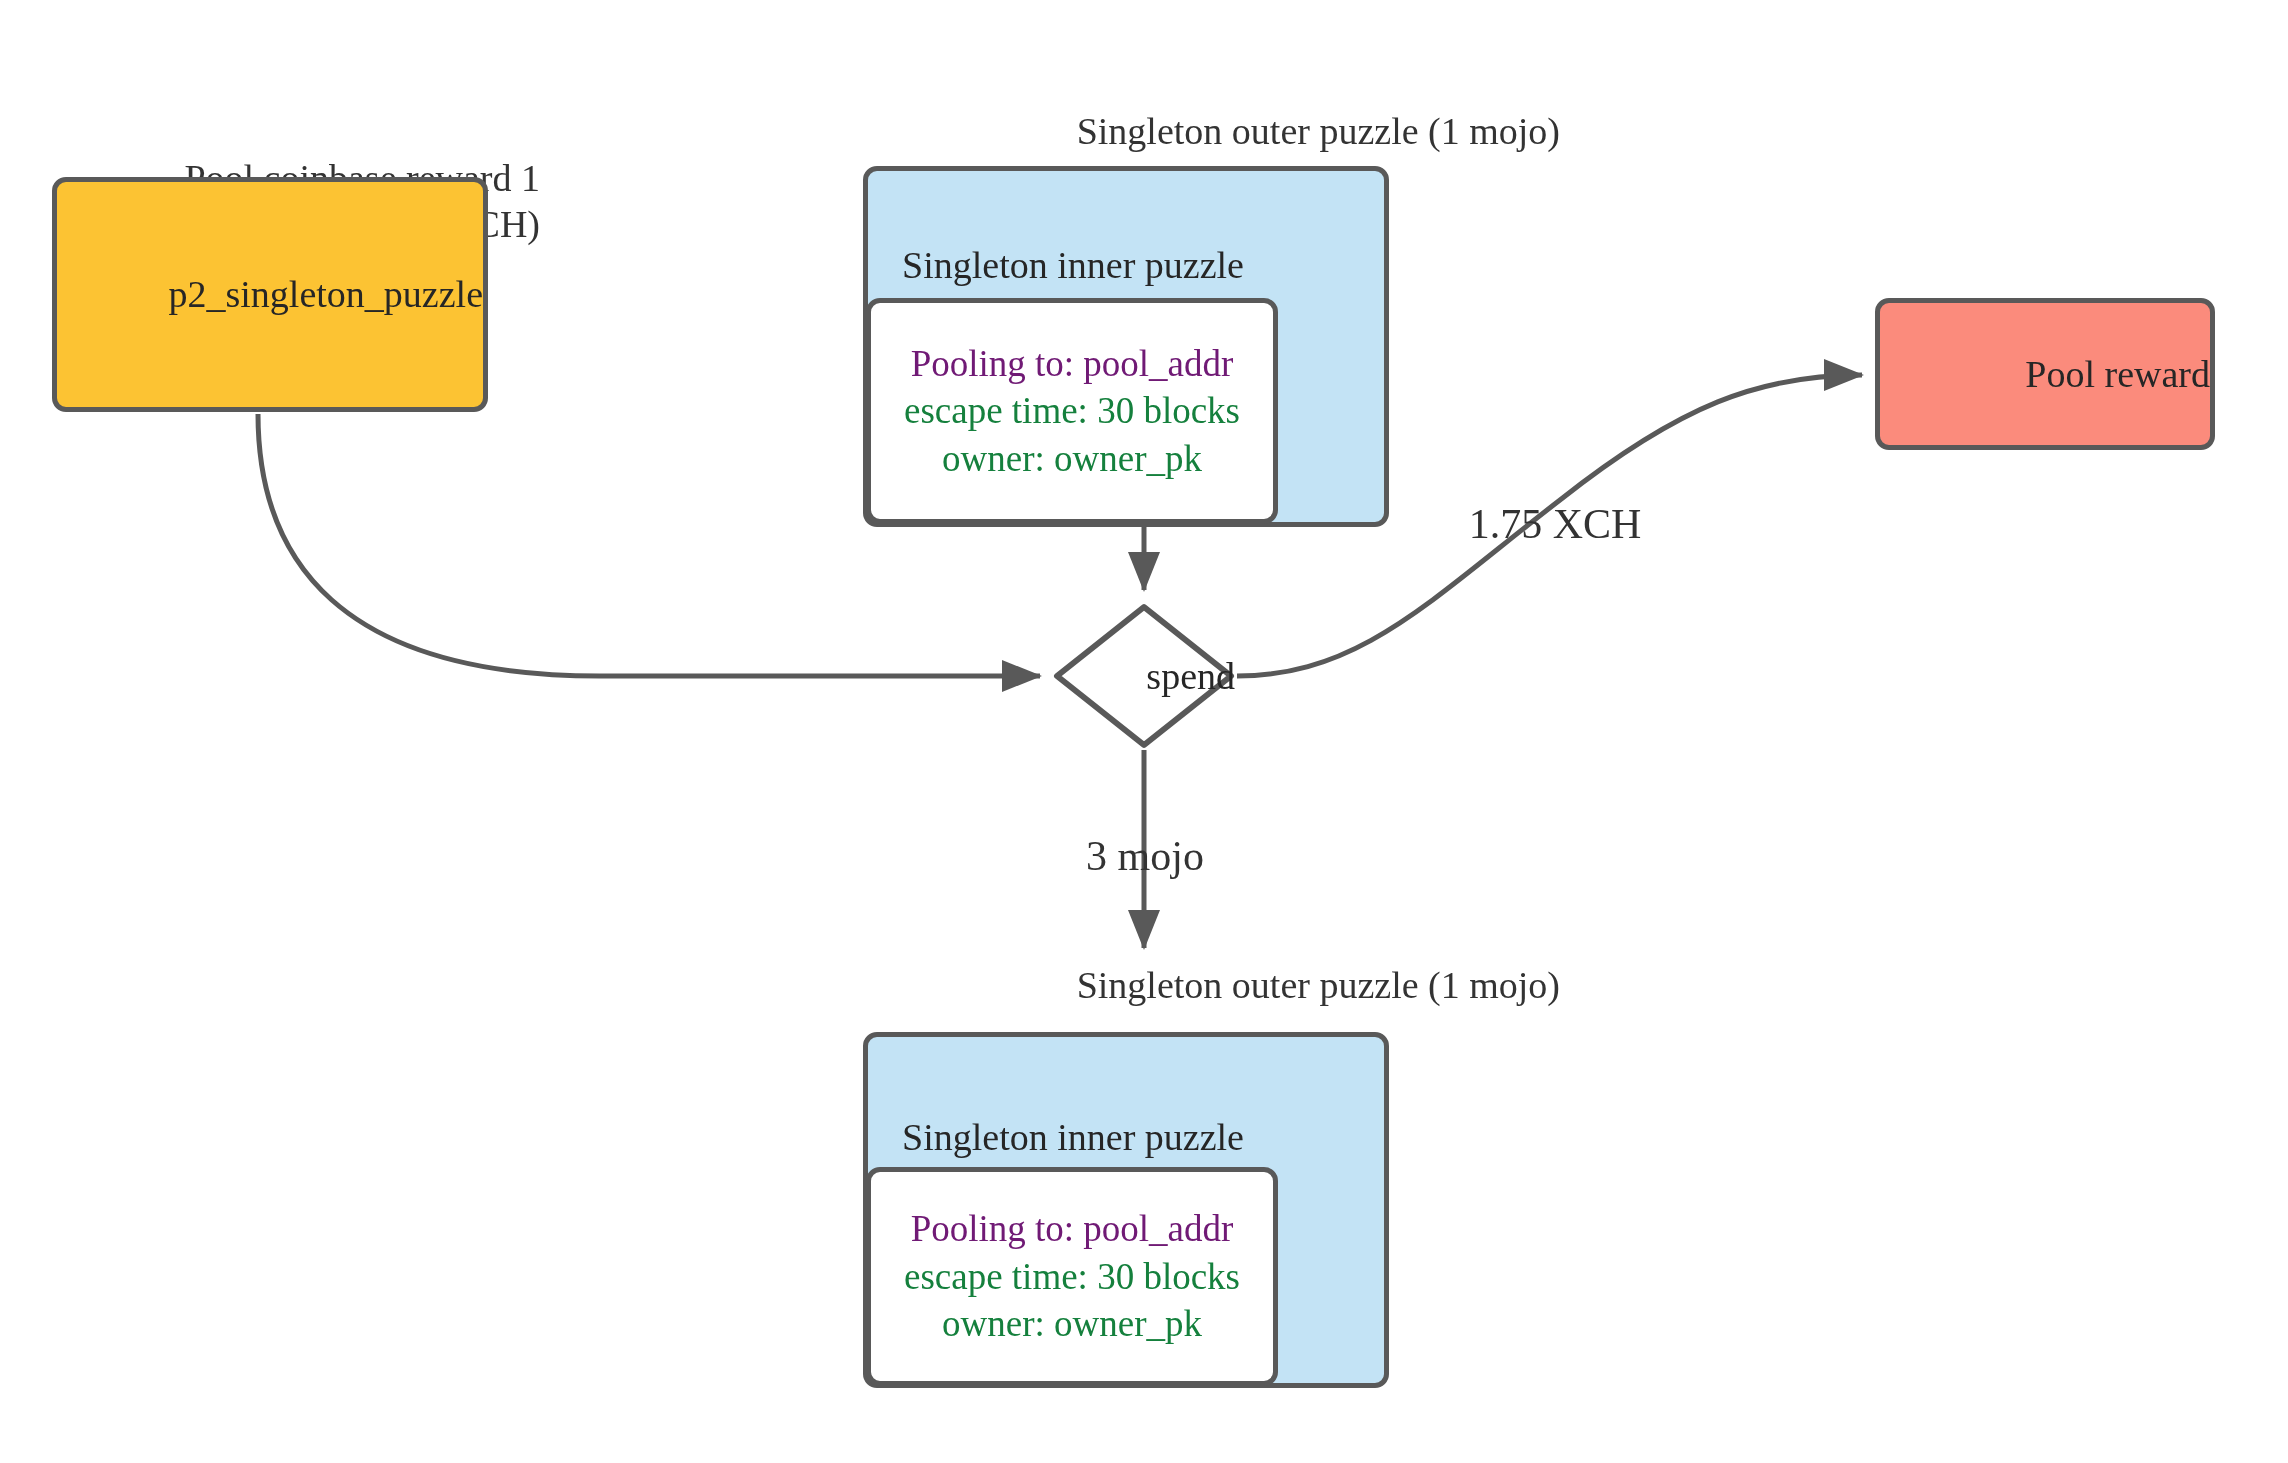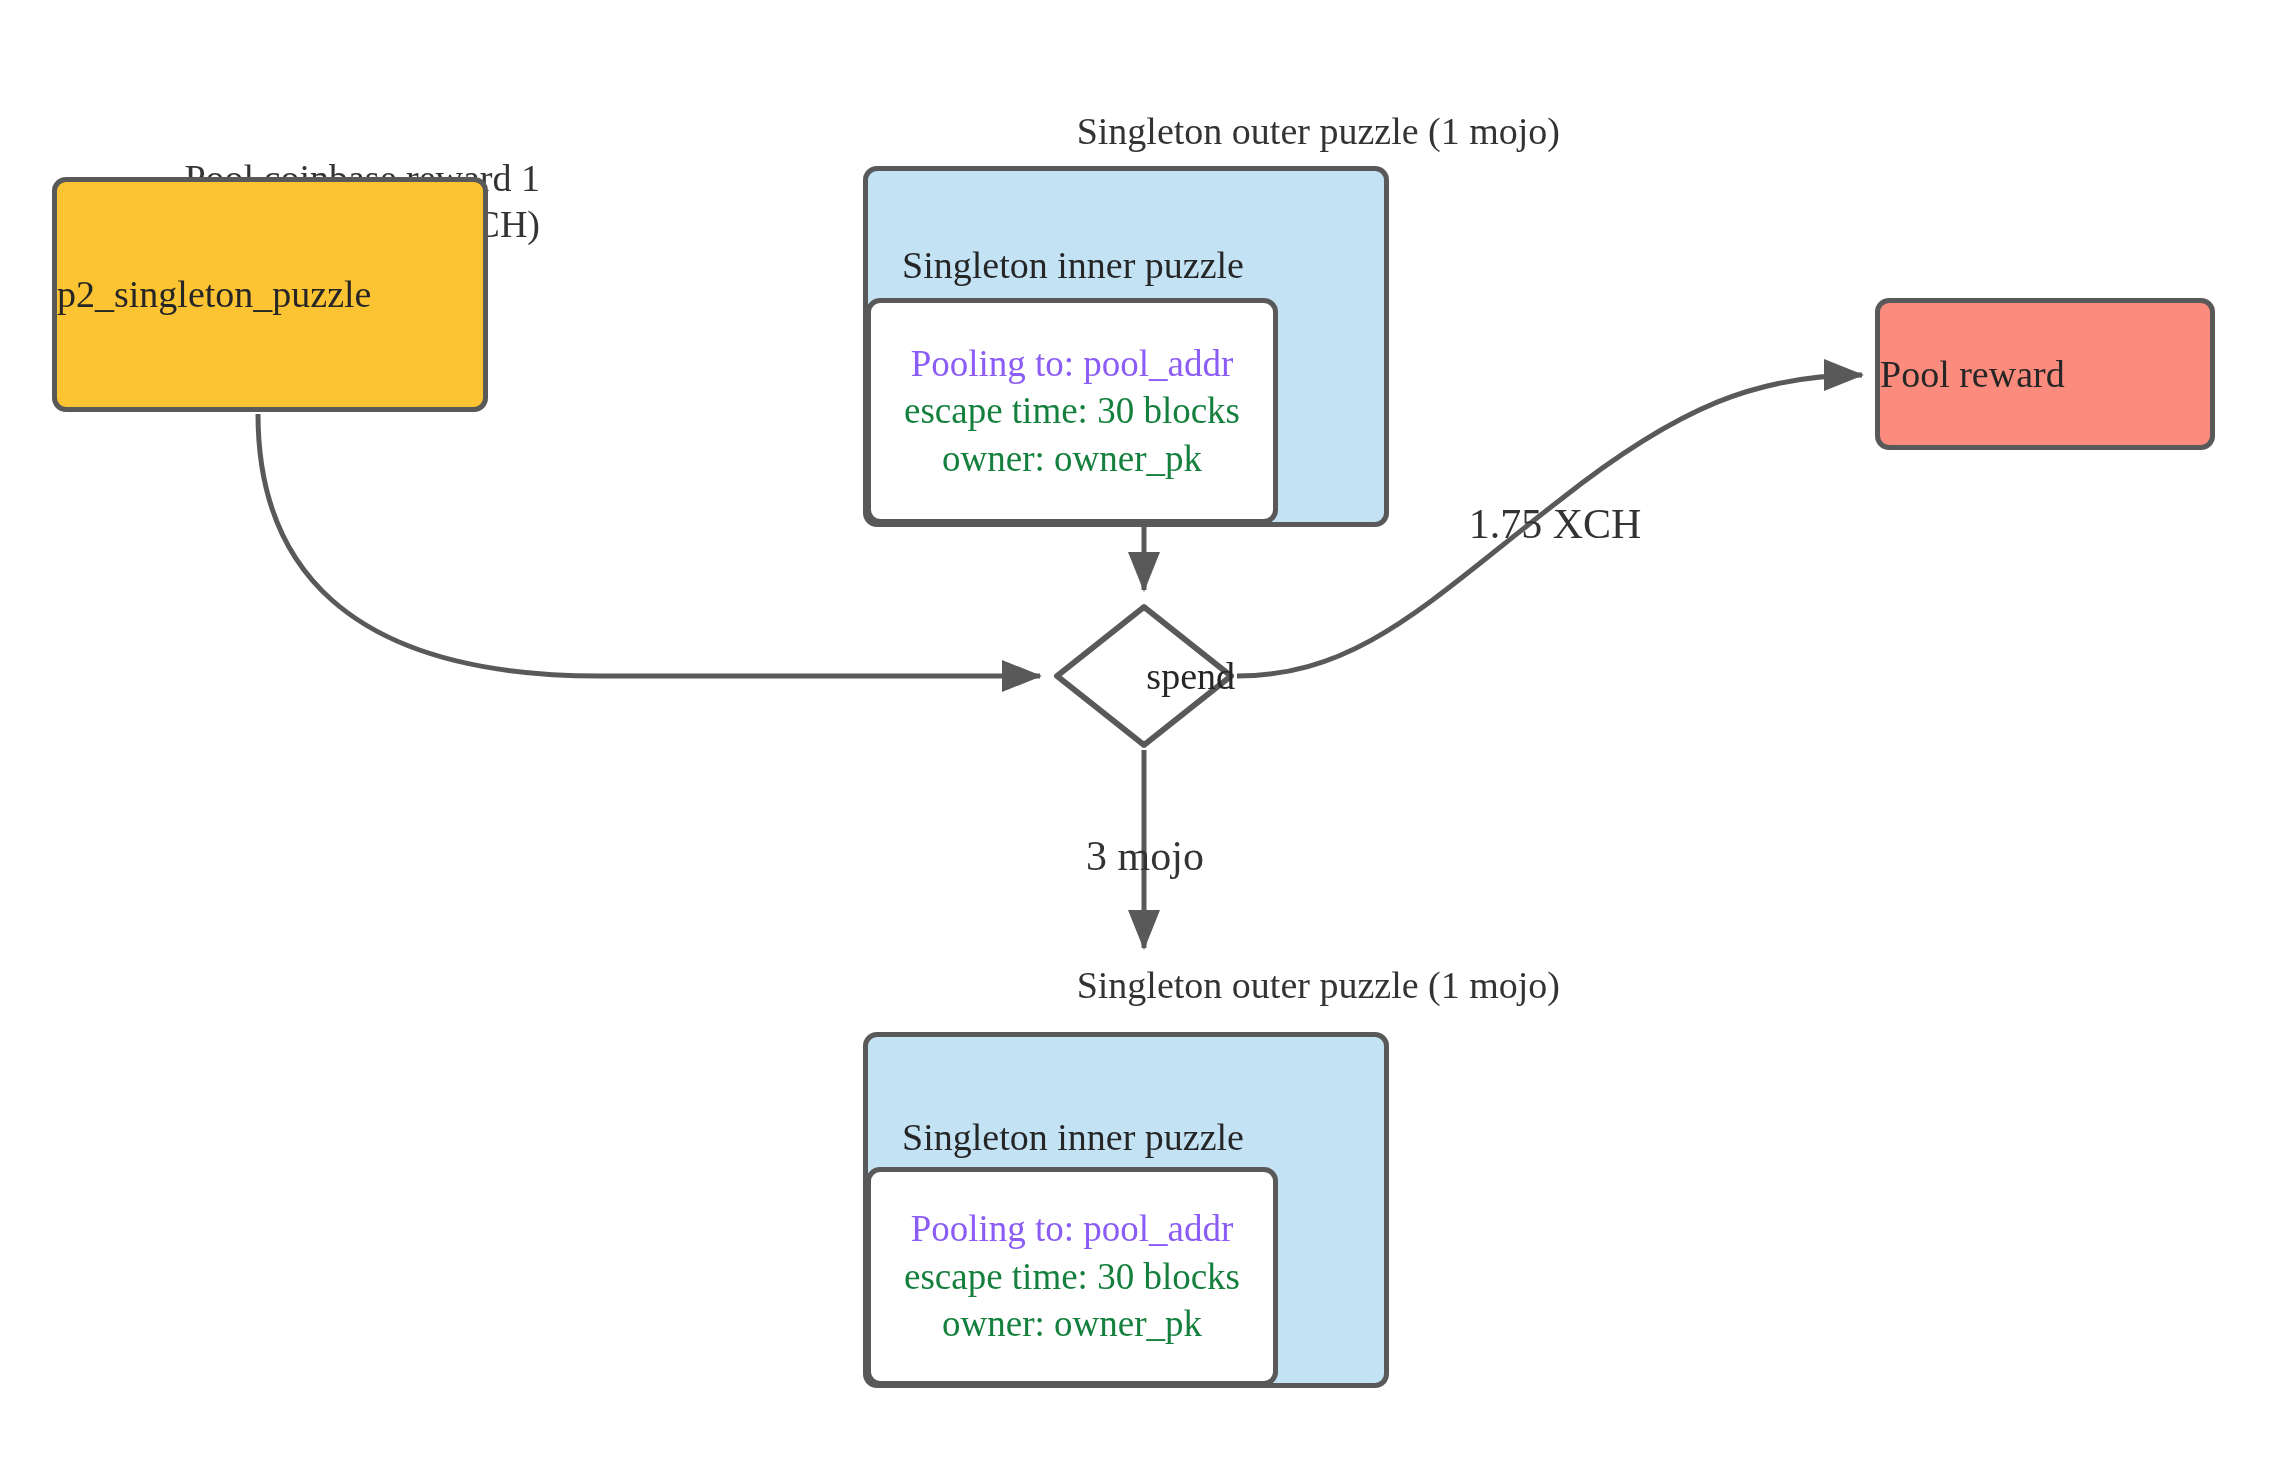--- a/index.html
+++ b/index.html
@@ -30,21 +30,21 @@
   }
 
   
   .node {
     position: absolute;
     box-sizing: border-box;
     border: 5px solid #595959;
     border-radius: 14px;
     display: flex;
     align-items: center;
-    justify-content: flex-start;
+    justify-content: flex-end;
     text-align: center;
   }
   .node-label {
     font-size: 38px;
     line-height: 1.18;
     color: #262626;
     white-space: nowrap;
   }
 
   
@@ -107,21 +107,21 @@
     flex-direction: column;
     justify-content: center;
   }
   .inner-lines {
     font-size: 37px;
     line-height: 1.28;
     text-align: center;
     color: #15803d;
     white-space: nowrap;
   }
-  .pooling-line { color: #8b5cf6; }
+  .pooling-line { color: #701a75; }
 
   
   #outer-bottom {
     left: 863px;
     top: 1032px;
     width: 526px;
     height: 356px;
     background: #c3e3f5;
     align-items: flex-start;
     justify-content: flex-start;

